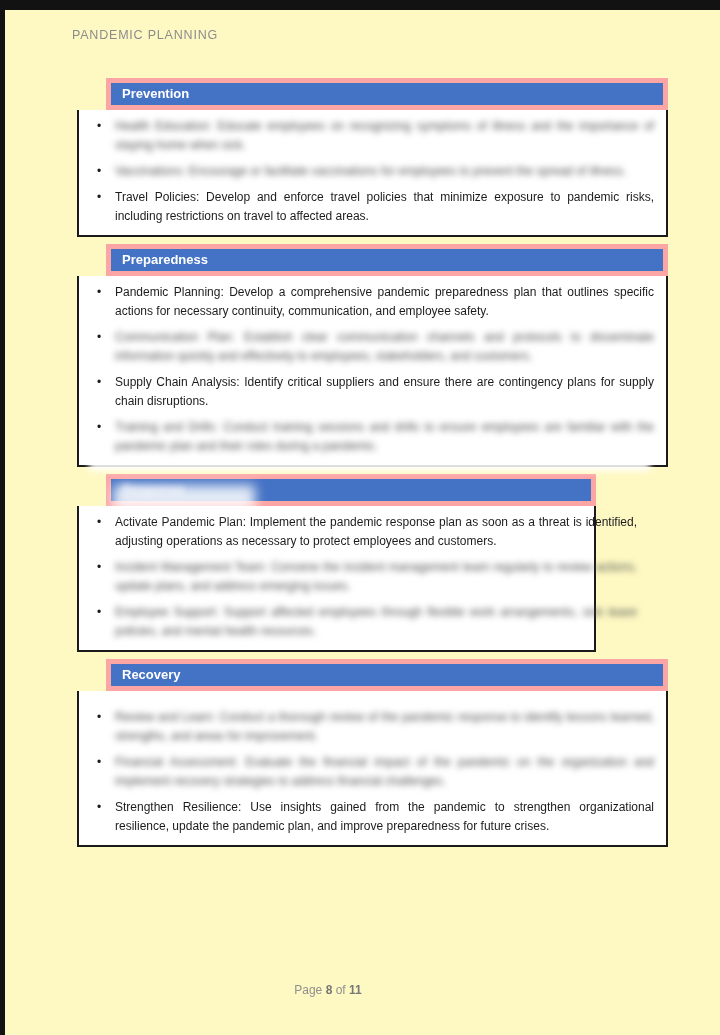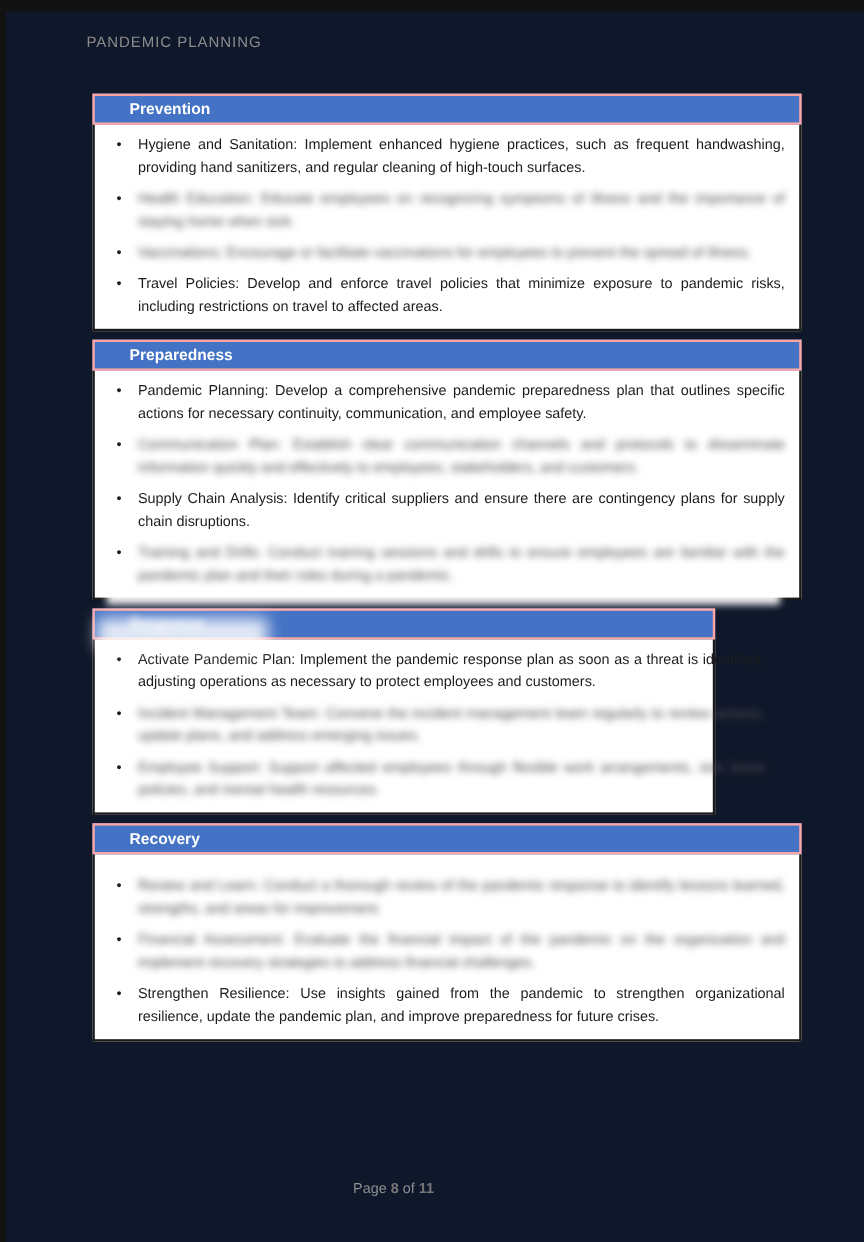--- a/index.html
+++ b/index.html
@@ -1,35 +1,35 @@
 <!DOCTYPE html>
 <html><head>
 <meta charset="utf-8">
 <style>
   html,body { margin:0; padding:0; background:#ffffff; }
   .page {
-    position:relative; width:720px; height:1035px; background:#0f172a;
+    position:relative; width:720px; height:1035px; background:#fef9c3;
     font-family:"Liberation Sans", sans-serif; overflow:hidden;
   }
   .frame-top  { position:absolute; top:0; left:0; right:0; height:10px; background:#121212; }
   .frame-left { position:absolute; top:0; left:0; bottom:0; width:5px;  background:#121212; }
 
   .doc-title {
     position:absolute; left:72px; top:28px;
     font-size:12.5px; letter-spacing:0.8px; color:#8c8c8c; font-weight:400;
   }
 
   .sections { position:absolute; left:77px; top:78px; width:591px; }
   .section { margin-bottom:7px; position:relative; }
   .section--response { width:519px; }
 
   .section-header {
-    position:relative; background:#4472C4; border:2px solid #fca5a5;
-    height:22px; line-height:22px; padding-left:29px;
-    color:#ffffff; font-weight:700; font-size:13px;
+    position:relative; background:#4472C4; border:5px solid #fca5a5;
+    height:22px; line-height:22px; padding-left:11px;
+    color:#ffffff; font-weight:700; font-size:13px;margin-left:29px;
   }
   .section-title { position:relative; z-index:3; display:inline-block; }
   .section-title.blurred { color:#ffffff; filter:blur(3px); }
   .title-smear {
     position:absolute; left:2px; top:6px; width:142px; height:26px;
     background:rgba(255,255,255,0.85); filter:blur(6px); z-index:2;
   }
 
   .section-body {
     position:relative; background:#ffffff;
@@ -73,24 +73,20 @@
   <div class="doc-title">PANDEMIC PLANNING</div>
 
   <div class="sections">
 
     <div class="section section--prevention">
       <div class="section-header">
         <span class="section-title">Prevention</span>
       </div>
       <div class="section-body">
         <div class="bullets">
-          <div class="bullet">
-            <span class="marker"></span>
-            <p class="btext">Hygiene and Sanitation: Implement enhanced hygiene practices, such as frequent handwashing, providing hand sanitizers, and regular cleaning of high-touch surfaces.</p>
-          </div>
           <div class="bullet">
             <span class="marker"></span>
             <p class="btext blurred">Health Education: Educate employees on recognizing symptoms of illness and the importance of staying home when sick.</p>
           </div>
           <div class="bullet">
             <span class="marker"></span>
             <p class="btext blurred">Vaccinations: Encourage or facilitate vaccinations for employees to prevent the spread of illness.</p>
           </div>
           <div class="bullet">
             <span class="marker"></span>

